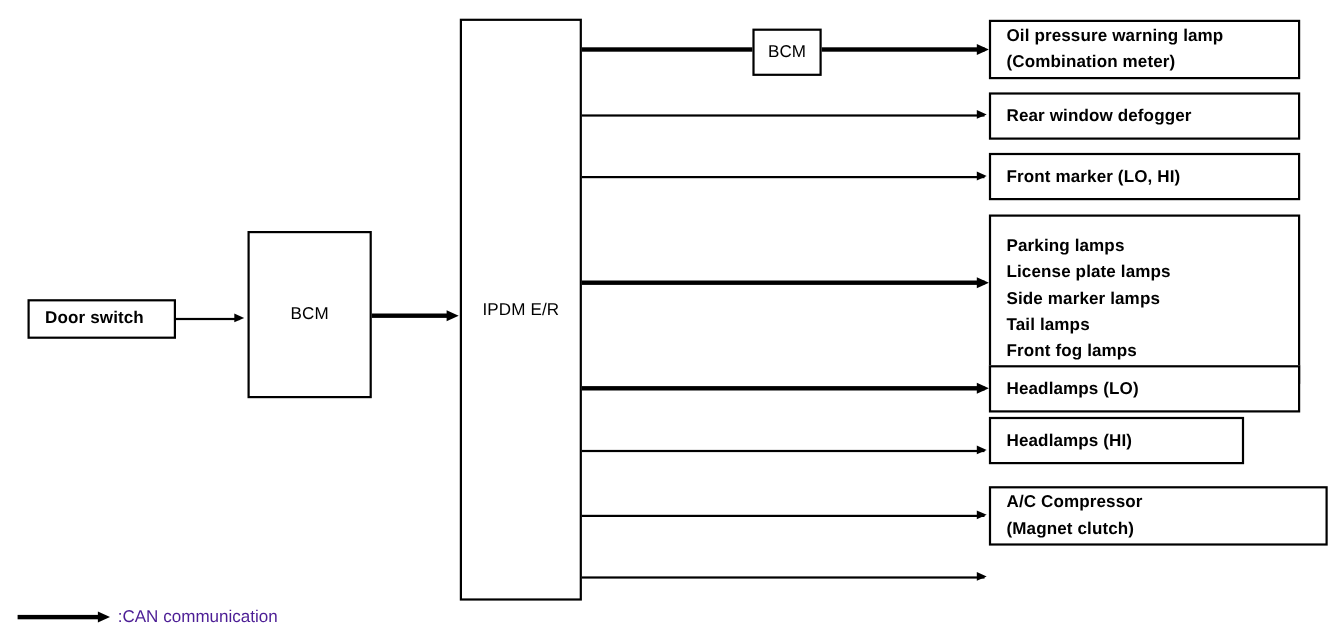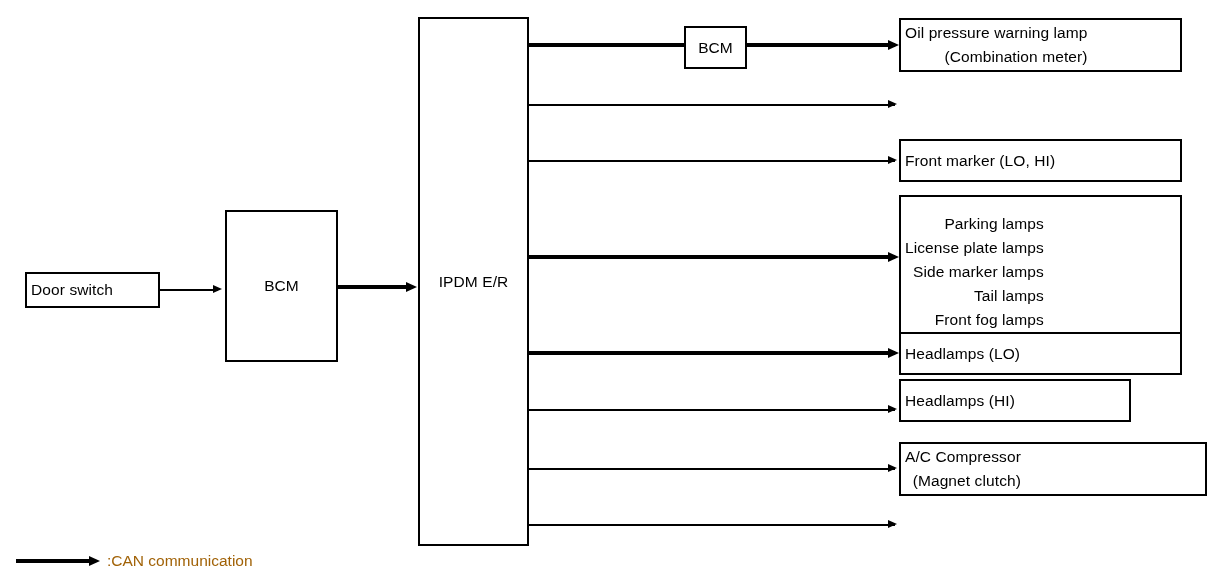--- a/index.html
+++ b/index.html
@@ -28,22 +28,23 @@
   .box.center {
     justify-content: center;
   }
   .box-label {
     font-size: 15.5px;
     line-height: 1.0;
     white-space: pre;
     letter-spacing: 0.1px;
   }
   .box.left .box-label {
-    padding-left: 4px;
-    text-align: right;
+    padding-left: 14px;
+    text-align: left;
+    font-weight: bold;
   }
   .multiline .box-label {
     line-height: 1.55;
   }
   
   .hline {
     position: absolute;
     background: #000;
   }
   .hline.thin { height: 1.6px; }
@@ -62,21 +63,21 @@
     border-bottom-width: 4.5px;
     border-left-width: 9px;
   }
   
   #legend {
     position: absolute;
   }
   .legend-label {
     position: absolute;
     font-size: 15.5px;
-    color: #a16207;
+    color: #4c1d95;
     white-space: pre;
   }
 </style>
 </head>
 <body>
 
 <div id="canvas">
 
   <div class="box left" style="left:25px; top:272px; width:135px; height:36px;">
     <span class="box-label">Door switch</span>
@@ -106,20 +107,23 @@
   <div class="arrow" style="left:888px; top:39.5px;"></div>
 
   <div class="box left multiline" style="left:899px; top:18px; width:283px; height:54px;">
     <span class="box-label">Oil pressure warning lamp
 (Combination meter)</span>
   </div>
 
   <div class="hline thin" style="left:529px; top:104px; width:366px;"></div>
   <div class="arrow small" style="left:888px; top:100.3px;"></div>
 
+  <div class="box left" style="left:899px; top:84px; width:283px; height:43px;">
+    <span class="box-label">Rear window defogger</span>
+  </div>
 
   <div class="hline thin" style="left:529px; top:160px; width:366px;"></div>
   <div class="arrow small" style="left:888px; top:156.3px;"></div>
 
   <div class="box left" style="left:899px; top:139px; width:283px; height:43px;">
     <span class="box-label">Front marker (LO, HI)</span>
   </div>
 
   <div class="hline thick" style="left:529px; top:255px; width:366px;"></div>
   <div class="arrow" style="left:888px; top:251.5px;"></div>

